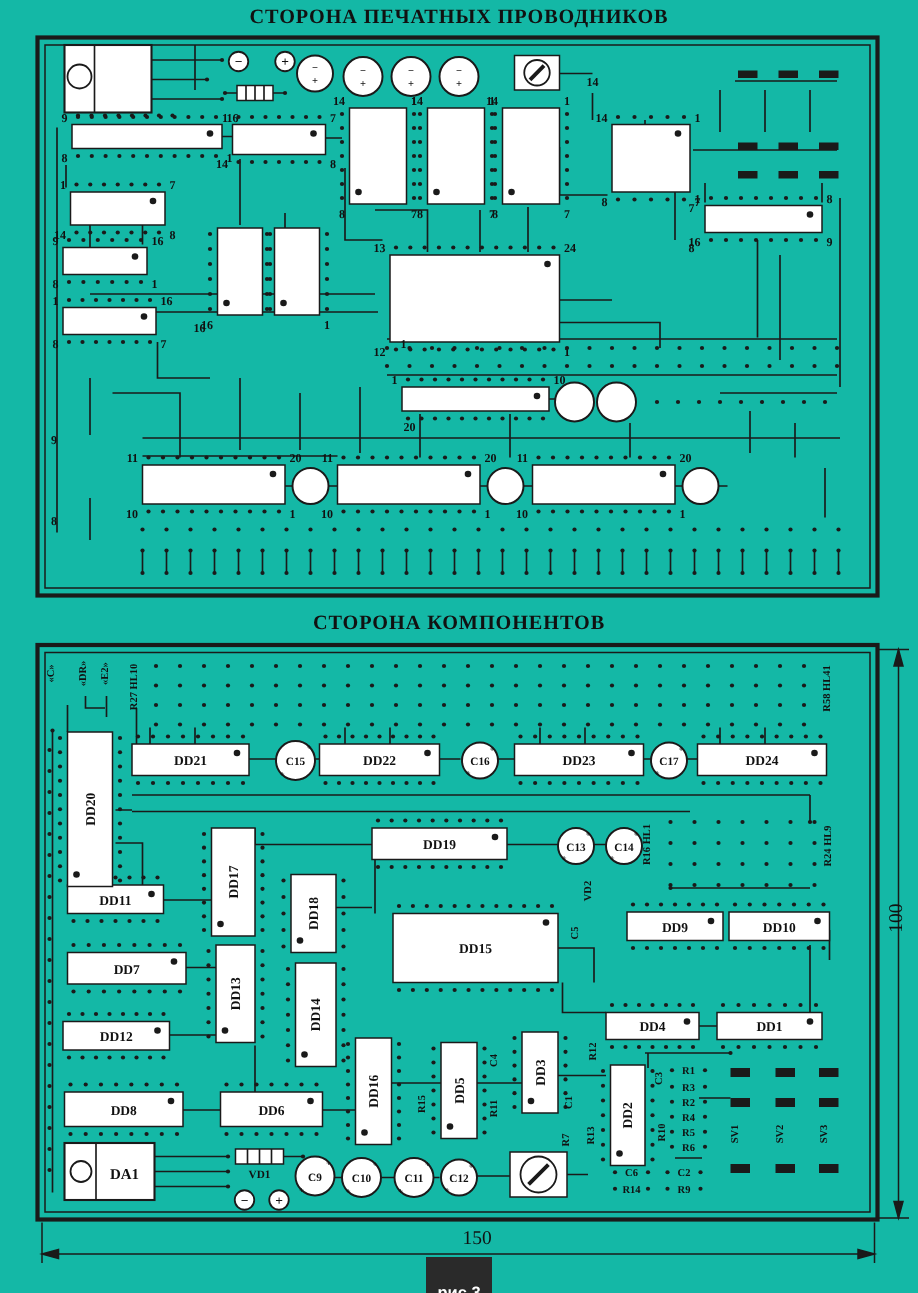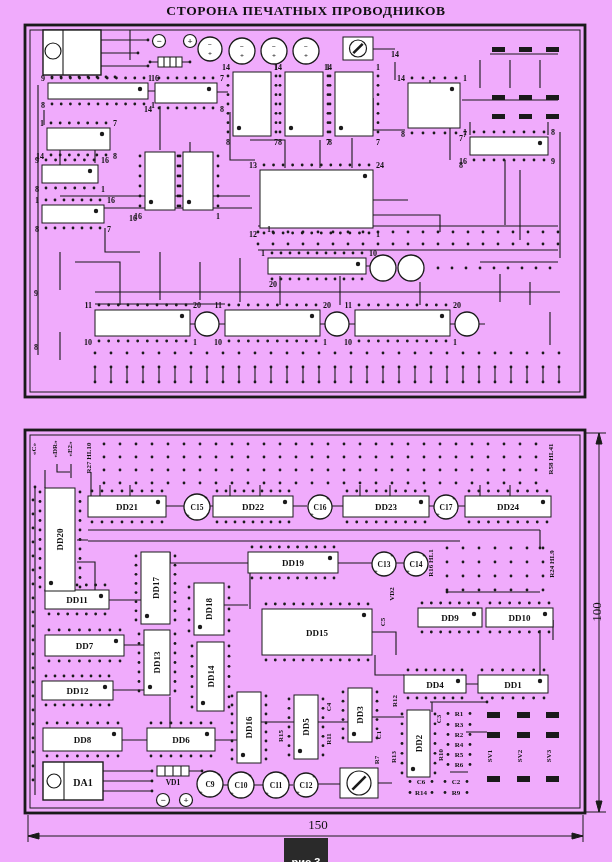--- a/index.html
+++ b/index.html
@@ -1,36 +1,37 @@
 <!DOCTYPE html>
 <html><head>
 <meta charset="utf-8">
 <style>
   html,body{margin:0;padding:0;background:#fff;}
-  #page{position:relative;width:612px;height:862px;background:#f0abfc;overflow:hidden;
+  #page{position:relative;width:612px;height:862px;background:#14b8a6;overflow:hidden;
         font-family:"Liberation Serif", serif;color:#111;}
   .title{position:absolute;left:0;width:612px;text-align:center;font-size:13.5px;
          letter-spacing:.6px;font-weight:600;}
   .dim{position:absolute;font-size:13px;font-family:"Liberation Serif",serif;}
   #dim-h{left:12px;top:817px;width:612px;text-align:center;}
   #dim-v{left:576px;top:604px;width:42px;height:16px;text-align:center;
          transform:rotate(-90deg);}
   #cap-wrap{position:absolute;left:0;top:838px;width:612px;text-align:center;}
   .caption{display:inline-block;background:#2a2a2a;color:#fff;
            font-family:"Liberation Sans",sans-serif;font-weight:bold;
            font-size:11px;padding:18px 8px;}
   svg{position:absolute;left:0;top:0;}
   svg text{font-family:"Liberation Serif",serif;fill:#111;}
 </style>
 </head>
 <body>
 
 <div id="page">
 
   <div class="title" id="t-top" style="top:3px;">СТОРОНА ПЕЧАТНЫХ ПРОВОДНИКОВ</div>
+  <div class="title" id="t-bot" style="top:407px;">СТОРОНА КОМПОНЕНТОВ</div>
 
   <svg id="pcb" width="612" height="862">
 
     <g stroke="#1a1a1a" stroke-width="1.1" fill="none">
       <path d="M101,40 H148 M101,53 H138 M101,66 H148 M130,30 V60 M38,85 V355 M44,110 V125 M60,150 V168 M95,150 V163 M105,228 V252 H140 M60,252 V290 M75,262 H120 V305"></path>
       <path d="M148,91 H155 M217,92 H228 M160,106 V150 M190,142 V152 M230,112 V160 H255 M250,140 H285 V168 M320,140 V168 M352,138 V168 M373,98 V130 H405 M395,62 V80 M373,49 H395 M150,62 H158 M182,62 H190"></path>
       <path d="M60,196 H250 M60,208 H252 M258,226 H558 M258,250 H558 M480,262 H558 M373,200 H408 M373,215 H440 V232"></path>
       <path d="M490,54 H558 M480,60 V88 M510,60 V88 M540,60 V88 M462,100 H558 M470,122 V135 M548,122 V135 M430,80 V120 M450,92 V160 M560,132 V258 M505,160 V225 M520,170 V240"></path>
       <path d="M95,292 H560 M95,304 H225 M60,332 V360 M190,324 H195 M219,324 H225 M320,324 H325 M349,324 H355 M450,324 H455 M479,324 H485 M550,312 V345"></path>
       <path d="M160,252 V300 M200,262 V300 M240,258 V302 M280,276 V305 M340,276 V305 M420,282 V305 M500,274 V302 M530,282 V305 M268,266 H370"></path>

